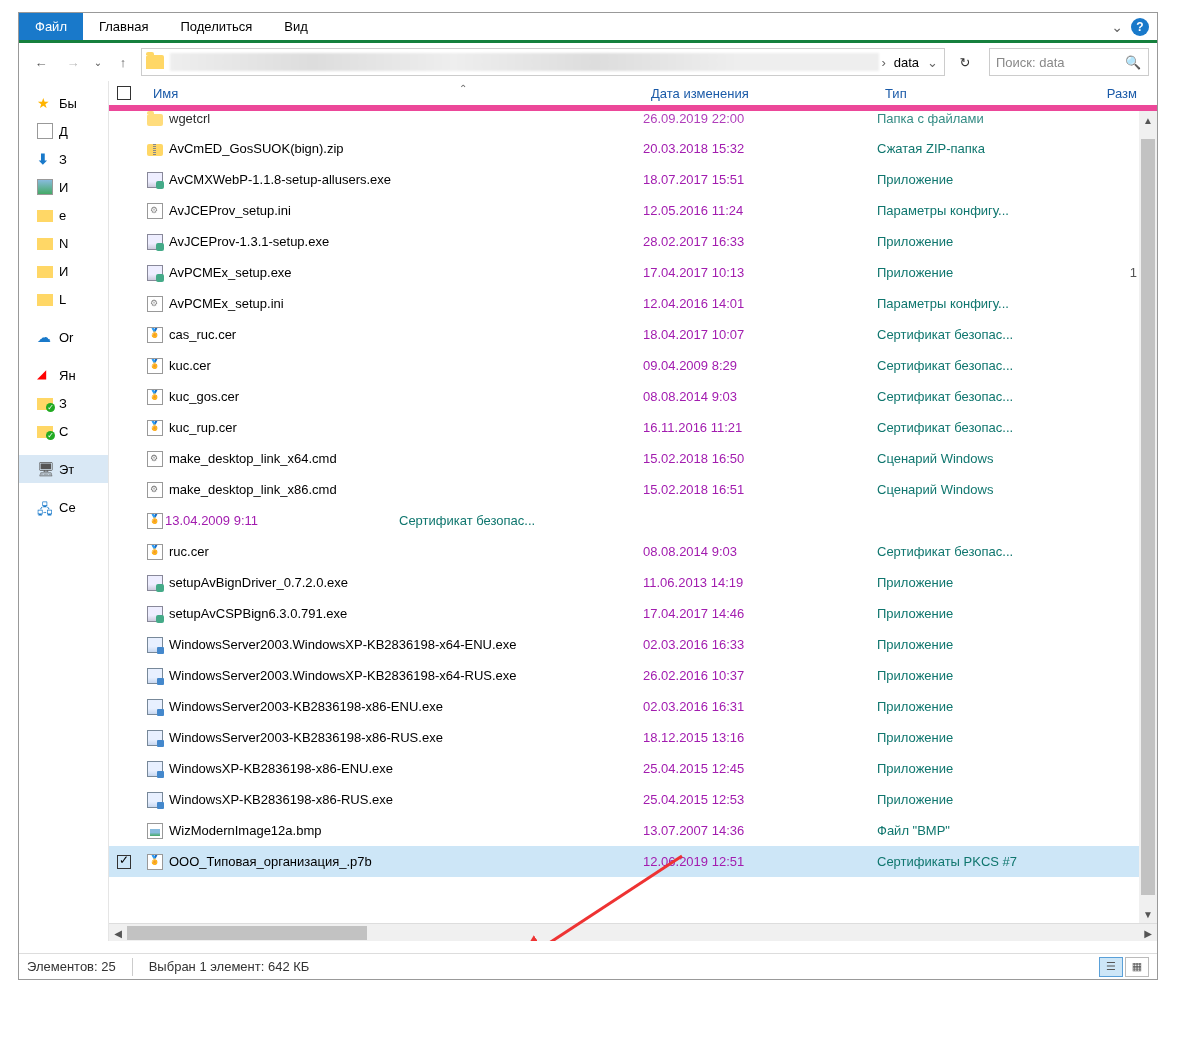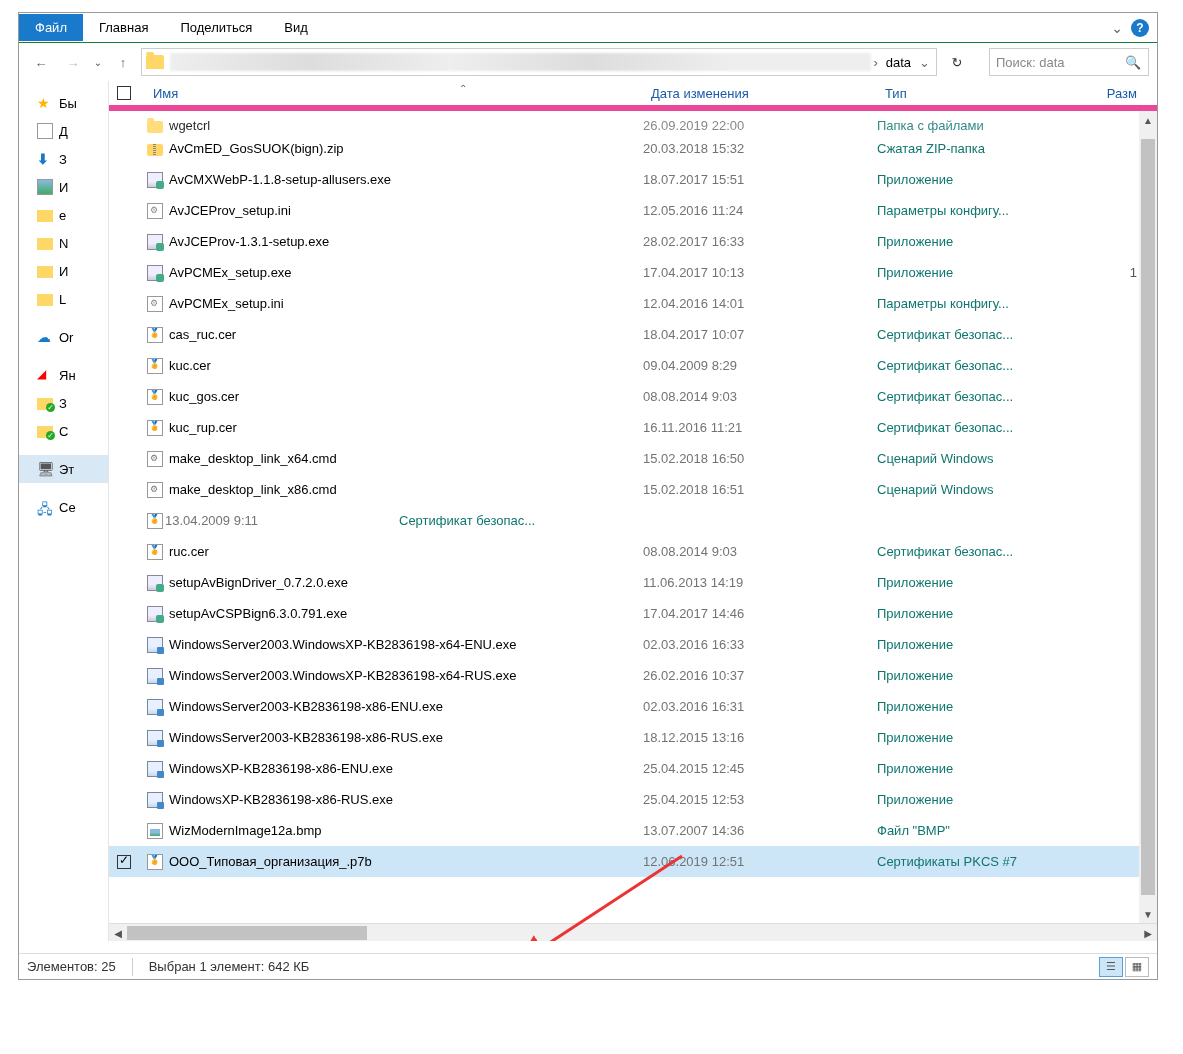--- a/index.html
+++ b/index.html
@@ -1,34 +1,34 @@
 <!DOCTYPE html>
 <html><head>
 <meta charset="utf-8">
 <style>
 * { box-sizing: border-box; margin: 0; padding: 0; font-family: 'Segoe UI', Tahoma, sans-serif; }
 body { background: #fff; font-size: 13px; color: #000; width: 1183px; height: 1054px; overflow: hidden; position: relative; }
 .window { width: 1140px; height: 968px; margin: 12px 18px; border: 1px solid #999; background: #fff; display: flex; flex-direction: column; position: relative; }
-.ribbon-tabs { display: flex; align-items: center; height: 30px; background: #fff; border-bottom: 1px solid #15803d; }
+.ribbon-tabs { display: flex; align-items: center; height: 30px; background: #fff; border-bottom: 3px solid #15803d; }
 .ribbon-tab { padding: 6px 16px; font-size: 13px; cursor: pointer; }
 .ribbon-tab.active { background: #1979ca; color: #fff; }
 .ribbon-right { margin-left: auto; display: flex; align-items: center; padding-right: 8px; gap: 8px; }
 .help-icon { width: 18px; height: 18px; border-radius: 50%; background: #1979ca; color: #fff; display: flex; align-items: center; justify-content: center; font-size: 12px; font-weight: bold; }
 .chevron-collapse { color: #666; font-size: 14px; }
 .nav-bar { display: flex; align-items: center; height: 38px; padding: 4px 8px; gap: 4px; }
 .nav-btn { width: 28px; height: 28px; display: flex; align-items: center; justify-content: center; color: #555; cursor: pointer; }
 .nav-btn.disabled { color: #bbb; }
 .address-box { flex: 1; height: 28px; border: 1px solid #ccc; display: flex; align-items: center; padding: 0 4px; background: #fff; }
 .folder-sm { width: 18px; height: 14px; background: #ffd766; border-radius: 2px 2px 0 0; margin-right: 6px; position: relative; }
 .folder-sm::before { content: ''; position: absolute; top: -3px; left: 0; width: 8px; height: 3px; background: #ffd766; border-radius: 2px 2px 0 0; }
 .address-blur { flex: 1; height: 18px; background: linear-gradient(90deg, #eee 0%, #ddd 20%, #eee 40%, #ddd 60%, #eee 80%); filter: blur(1px); }
 .address-seg { padding: 0 6px; color: #000; }
 .address-chevron { color: #666; padding: 0 2px; }
 .refresh-btn { width: 28px; height: 28px; display: flex; align-items: center; justify-content: center; color: #333; cursor: pointer; margin-left: 2px; }
-.search-box { width: 160px; height: 28px; border: 1px solid #ccc; display: flex; align-items: center; padding: 0 6px; color: #888; margin-left: 14px; }
+.search-box { width: 160px; height: 28px; border: 1px solid #ccc; display: flex; align-items: center; padding: 0 6px; color: #888; margin-left: 6px; }
 .search-box span.sicon { margin-left: auto; color: #666; }
 .content { flex: 1; display: flex; overflow: hidden; }
 .sidebar { width: 90px; border-right: 1px solid #e5e5e5; padding-top: 8px; overflow: hidden; }
 .side-item { display: flex; align-items: center; height: 28px; padding-left: 18px; gap: 6px; color: #000; white-space: nowrap; cursor: pointer; }
 .side-item.selected { background: #d9e8f5; }
 .side-gap { height: 10px; }
 .si-icon { width: 16px; height: 16px; flex-shrink: 0; }
 .main { flex: 1; display: flex; flex-direction: column; overflow: hidden; position: relative; }
 .col-headers { display: flex; align-items: center; height: 30px; border-bottom: 6px solid #ec4899; padding-left: 8px; position: relative; }
 .chk-hdr { width: 28px; }
@@ -40,24 +40,24 @@
 .col-h.type { width: 192px; }
 .col-h.size { flex: 1; text-align: right; padding-right: 20px; }
 .file-list { flex: 1; overflow: hidden; position: relative; }
 .file-row { display: flex; align-items: center; height: 31px; padding-left: 8px; cursor: pointer; }
 .file-row.selected { background: #cde6f7; }
 .file-row .chk-col { width: 28px; display: flex; align-items: center; }
 .file-row .chk-box.checked { background: #cde6f7; position: relative; }
 .file-row .chk-box.checked::after { content: '✓'; position: absolute; top: -3px; left: 1px; font-size: 12px; color: #000; }
 .file-row .icon-col { width: 20px; display: flex; align-items: center; justify-content: center; }
 .file-row .name-col { width: 478px; padding-left: 4px; white-space: nowrap; overflow: hidden; }
-.file-row .date-col { width: 234px; color: #737373; }
+.file-row .date-col { width: 234px; color: #a21caf; }
 .file-row .type-col { width: 192px; color: #0f766e; white-space: nowrap; overflow: hidden; }
 .file-row .size-col { flex: 1; text-align: right; padding-right: 20px; color: #555; }
-.file-row.cutoff { height: 22px; overflow: hidden; align-items: flex-end; opacity: 0.85; }
+.file-row.cutoff { height: 22px; overflow: hidden; align-items: flex-start; opacity: 0.85; }
 .hscroll { height: 18px; background: #f0f0f0; border-top: 1px solid #ddd; position: relative; }
 .hscroll .thumb { position: absolute; left: 18px; top: 2px; height: 14px; width: 240px; background: #c2c2c2; }
 .hscroll .arr { position: absolute; top: 0; width: 18px; height: 18px; display: flex; align-items: center; justify-content: center; color: #555; font-size: 10px; }
 .hscroll .arr.l { left: 0; } .hscroll .arr.r { right: 0; }
 .vscroll { position: absolute; right: 0; top: 30px; bottom: 18px; width: 18px; background: #f0f0f0; }
 .vscroll .thumb { position: absolute; left: 2px; top: 28px; width: 14px; bottom: 28px; background: #c2c2c2; }
 .vscroll .arr { position: absolute; left: 0; width: 18px; height: 18px; display: flex; align-items: center; justify-content: center; color: #555; font-size: 10px; }
 .vscroll .arr.t { top: 0; } .vscroll .arr.b { bottom: 0; }
 .status-bar { height: 26px; border-top: 1px solid #ddd; display: flex; align-items: center; padding: 0 8px; font-size: 13px; color: #333; margin-top: 12px; }
 .status-seg { padding-right: 16px; }

